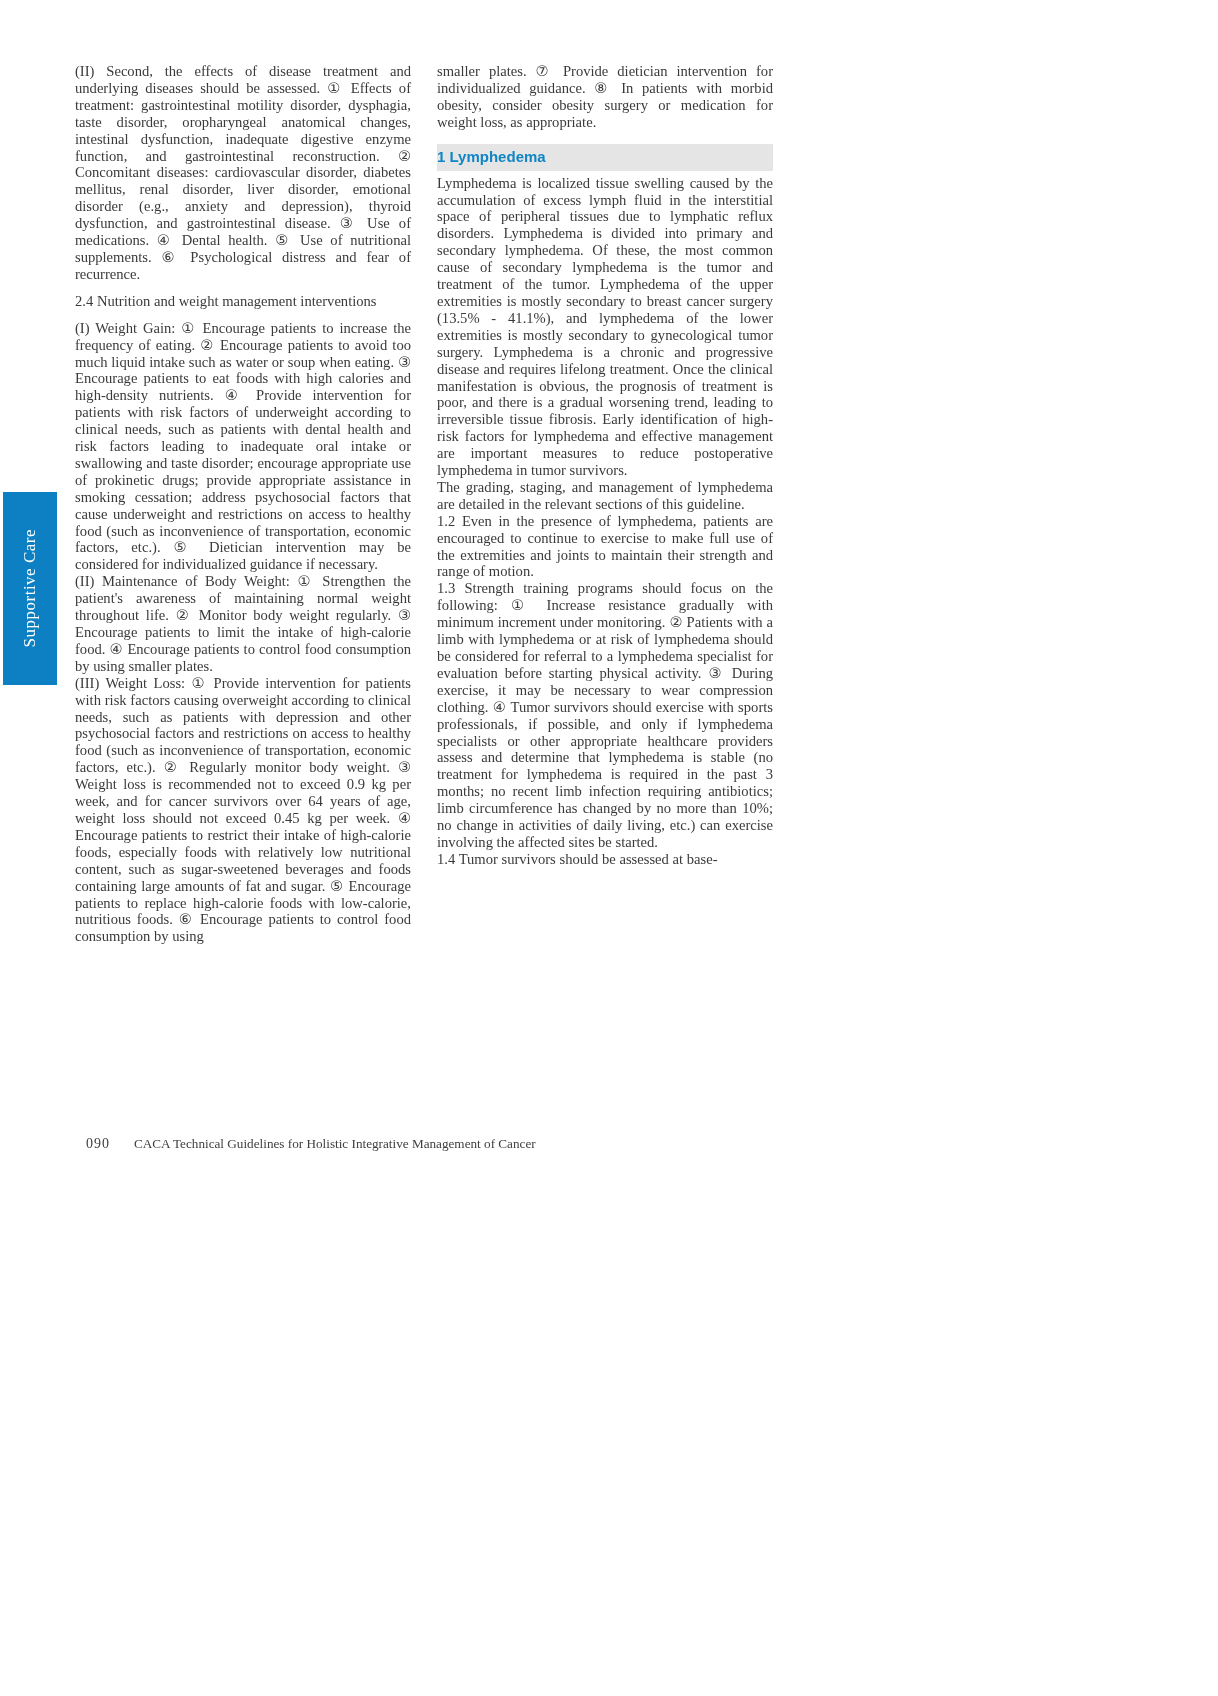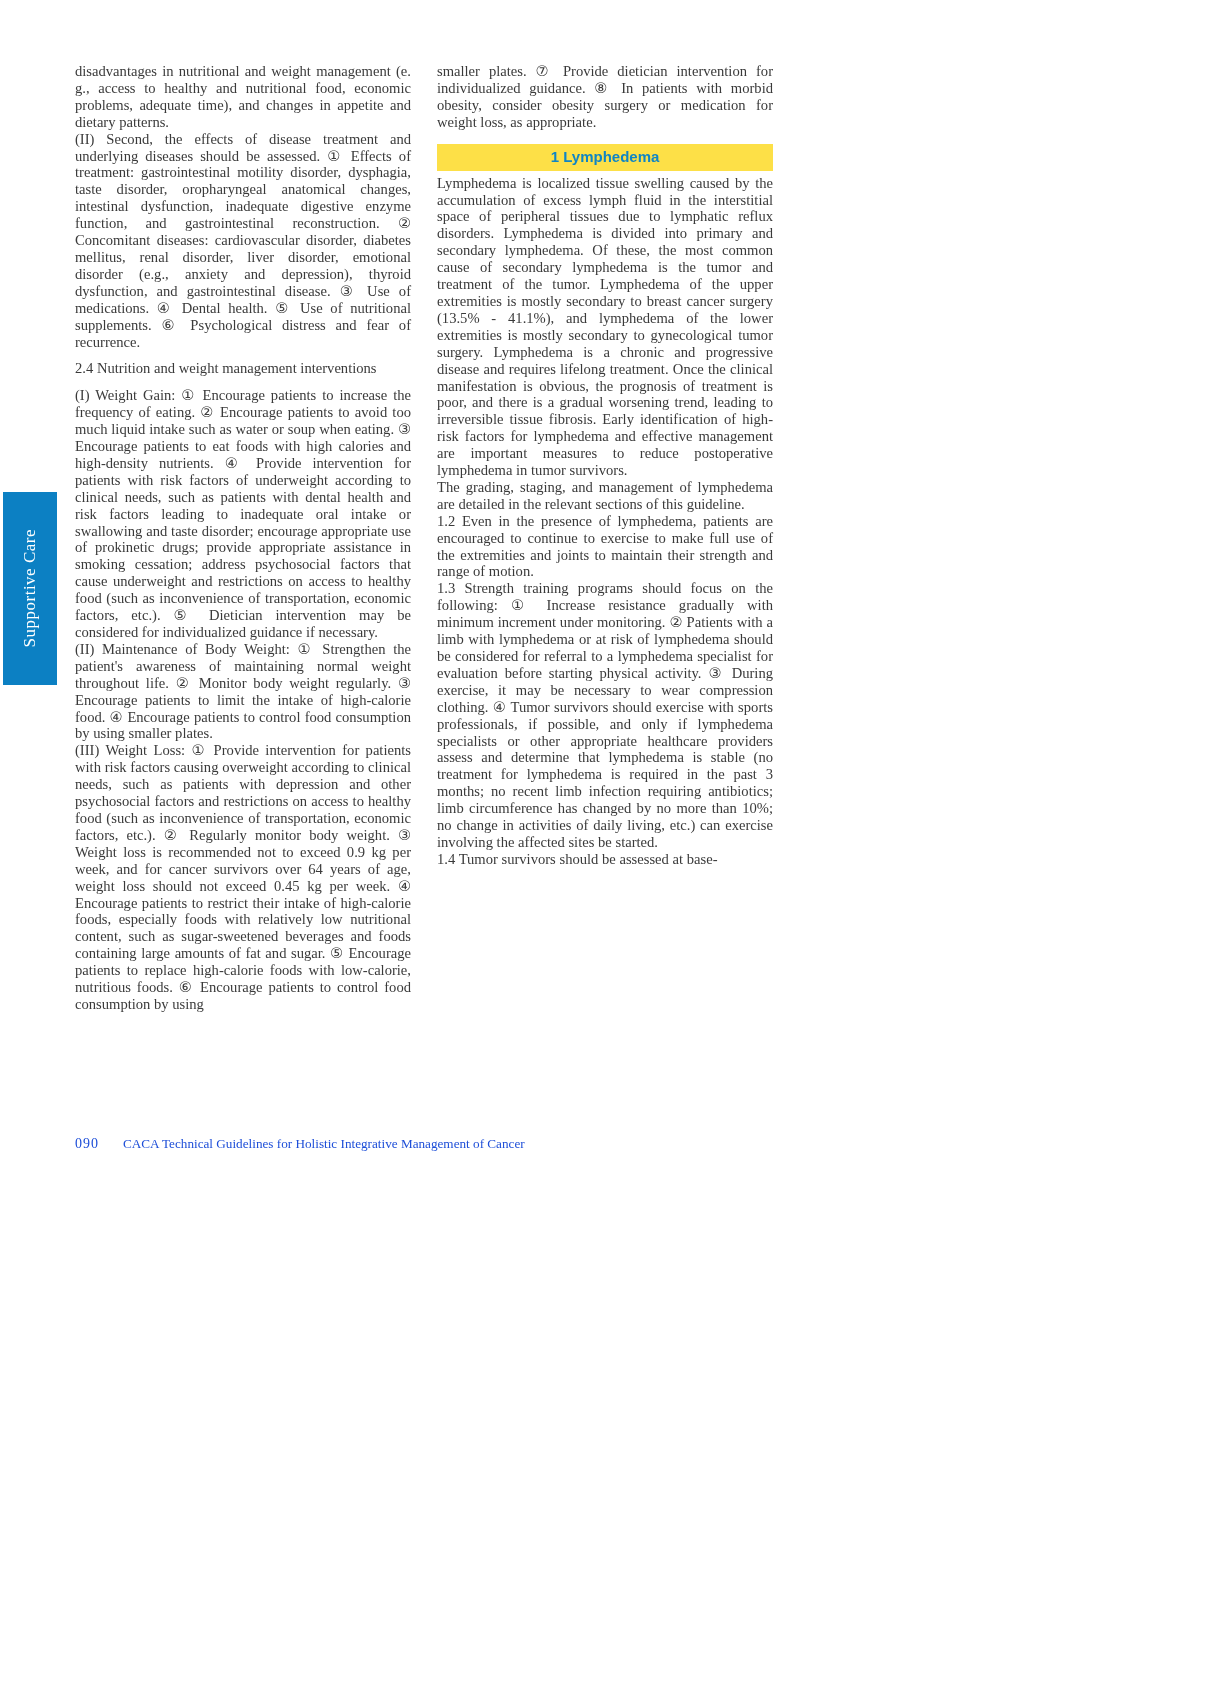--- a/index.html
+++ b/index.html
@@ -40,47 +40,46 @@
     padding:4px 0 5px 0;
   }
   .section-header-inner{
     max-width:302px;margin:0 auto;text-align:center;
     font-family:"Liberation Sans","DejaVu Sans",sans-serif;
     font-weight:bold;font-size:16.5px;line-height:20px;color:#0f85c5;
   }
 
   
   .subsection-bar{
-    margin-top:13px;margin-bottom:4px;height:27px;background:#fde047;
-    display:flex;align-items:center;justify-content:center;
+    margin-top:13px;margin-bottom:4px;height:27px;background:#e5e5e5;
+    display:flex;align-items:center;justify-content:flex-start;
   }
   .subsection-bar span{
     font-family:"Liberation Sans","DejaVu Sans",sans-serif;
     font-weight:bold;font-size:15px;color:#0f85c5;
   }
 
   
   .footer{
-    position:absolute;left:75px;top:1136px;width:760px;
-    font-size:13px;color:#1d4ed8;display:flex;align-items:baseline;text-align:center;
+    position:absolute;left:86px;top:1136px;width:760px;
+    font-size:13px;color:#404040;display:flex;align-items:baseline;text-align:center;
   }
   .footer .pagenum{font-size:14px;letter-spacing:1px;}
   .footer .foottitle{margin-left:24px;font-size:13.2px;}
 </style>
 </head>
 <body>
 
 <div class="page">
 
   <div class="side-tab">
     <span>Supportive Care</span>
   </div>
 
   <div class="col col-left">
-    <p>disadvantages in nutritional and weight management (e. g., access to healthy and nutritional food, economic problems, adequate time), and changes in appetite and dietary patterns.</p>
     <p>(II) Second, the effects of disease treatment and underlying diseases should be assessed. ① Effects of treatment: gastrointestinal motility disorder, dysphagia, taste disorder, oropharyngeal anatomical changes, intestinal dysfunction, inadequate digestive enzyme function, and gastrointestinal reconstruction. ② Concomitant diseases: cardiovascular disorder, diabetes mellitus, renal disorder, liver disorder, emotional disorder (e.g., anxiety and depression), thyroid dysfunction, and gastrointestinal disease. ③ Use of medications. ④ Dental health. ⑤ Use of nutritional supplements. ⑥ Psychological distress and fear of recurrence.</p>
     <p class="heading-24">2.4 Nutrition and weight management interventions</p>
     <p>(I) Weight Gain: ① Encourage patients to increase the frequency of eating. ② Encourage patients to avoid too much liquid intake such as water or soup when eating. ③ Encourage patients to eat foods with high calories and high-density nutrients. ④ Provide intervention for patients with risk factors of underweight according to clinical needs, such as patients with dental health and risk factors leading to inadequate oral intake or swallowing and taste disorder; encourage appropriate use of prokinetic drugs; provide appropriate assistance in smoking cessation; address psychosocial factors that cause underweight and restrictions on access to healthy food (such as inconvenience of transportation, economic factors, etc.). ⑤ Dietician intervention may be considered for individualized guidance if necessary.</p>
     <p>(II) Maintenance of Body Weight: ① Strengthen the patient's awareness of maintaining normal weight throughout life. ② Monitor body weight regularly. ③ Encourage patients to limit the intake of high-calorie food. ④ Encourage patients to control food consumption by using smaller plates.</p>
     <p>(III) Weight Loss: ① Provide intervention for patients with risk factors causing overweight according to clinical needs, such as patients with depression and other psychosocial factors and restrictions on access to healthy food (such as inconvenience of transportation, economic factors, etc.). ② Regularly monitor body weight. ③ Weight loss is recommended not to exceed 0.9 kg per week, and for cancer survivors over 64 years of age, weight loss should not exceed 0.45 kg per week. ④ Encourage patients to restrict their intake of high-calorie foods, especially foods with relatively low nutritional content, such as sugar-sweetened beverages and foods containing large amounts of fat and sugar. ⑤ Encourage patients to replace high-calorie foods with low-calorie, nutritious foods. ⑥ Encourage patients to control food consumption by using</p>
   </div>
 
   <div class="col col-right">
     <p>smaller plates. ⑦ Provide dietician intervention for individualized guidance. ⑧ In patients with morbid obesity, consider obesity surgery or medication for weight loss, as appropriate.</p>
 

